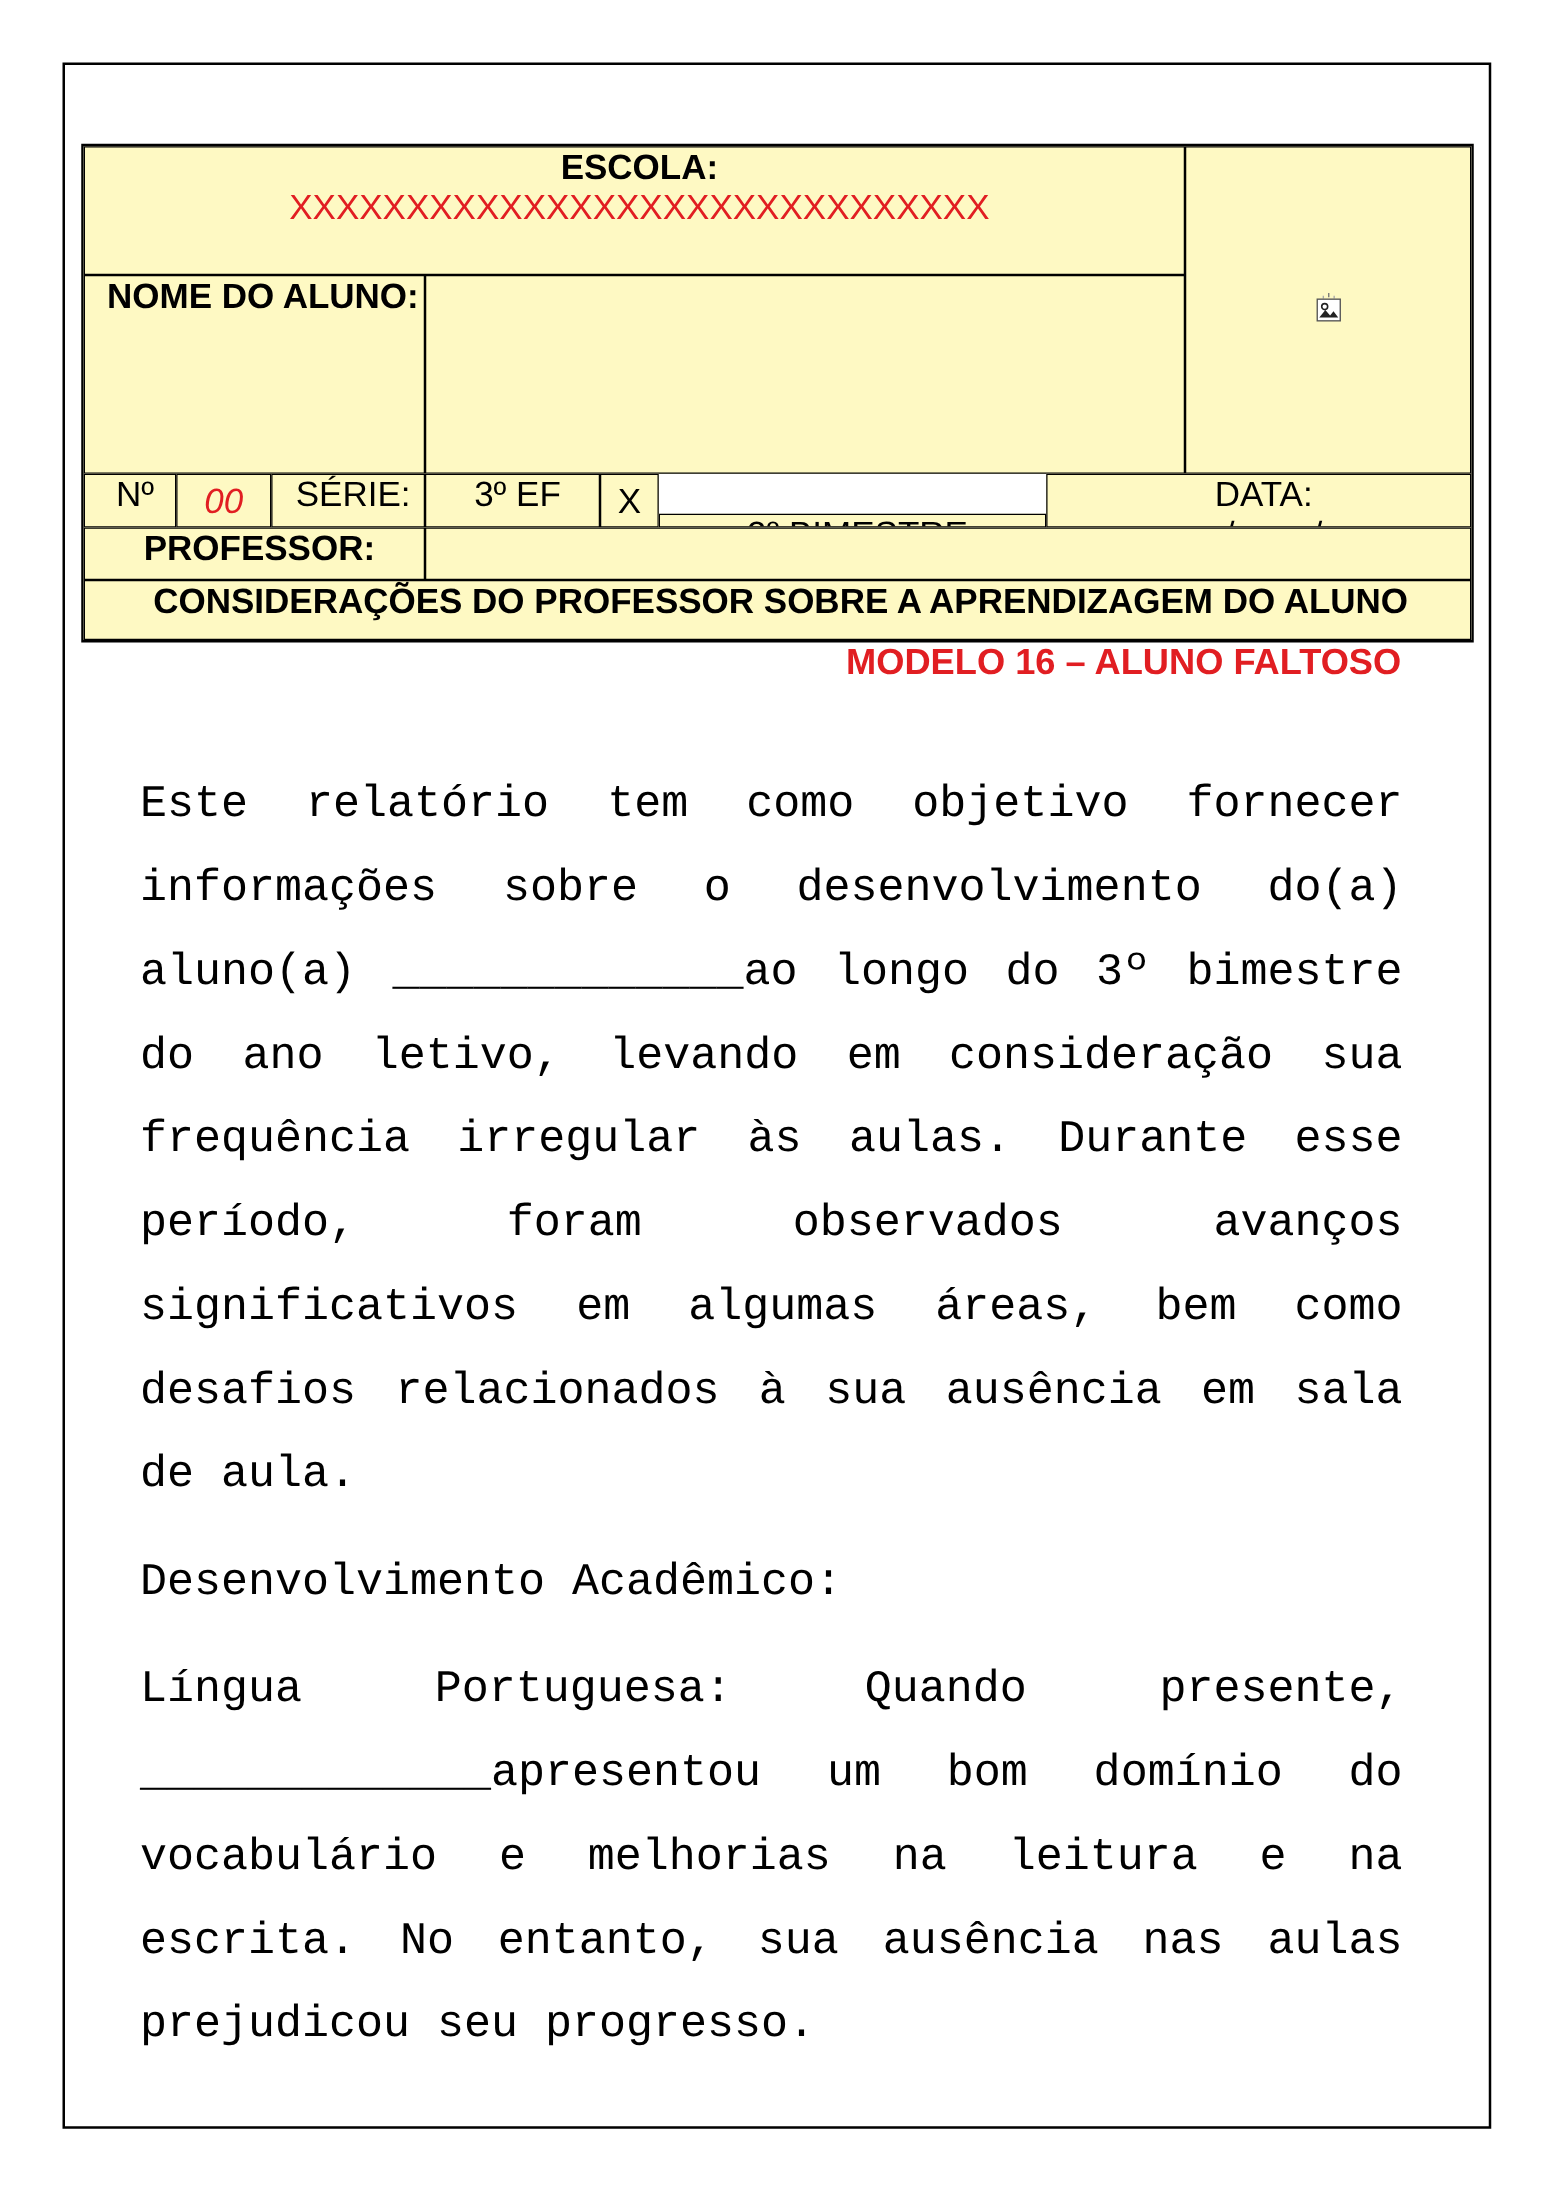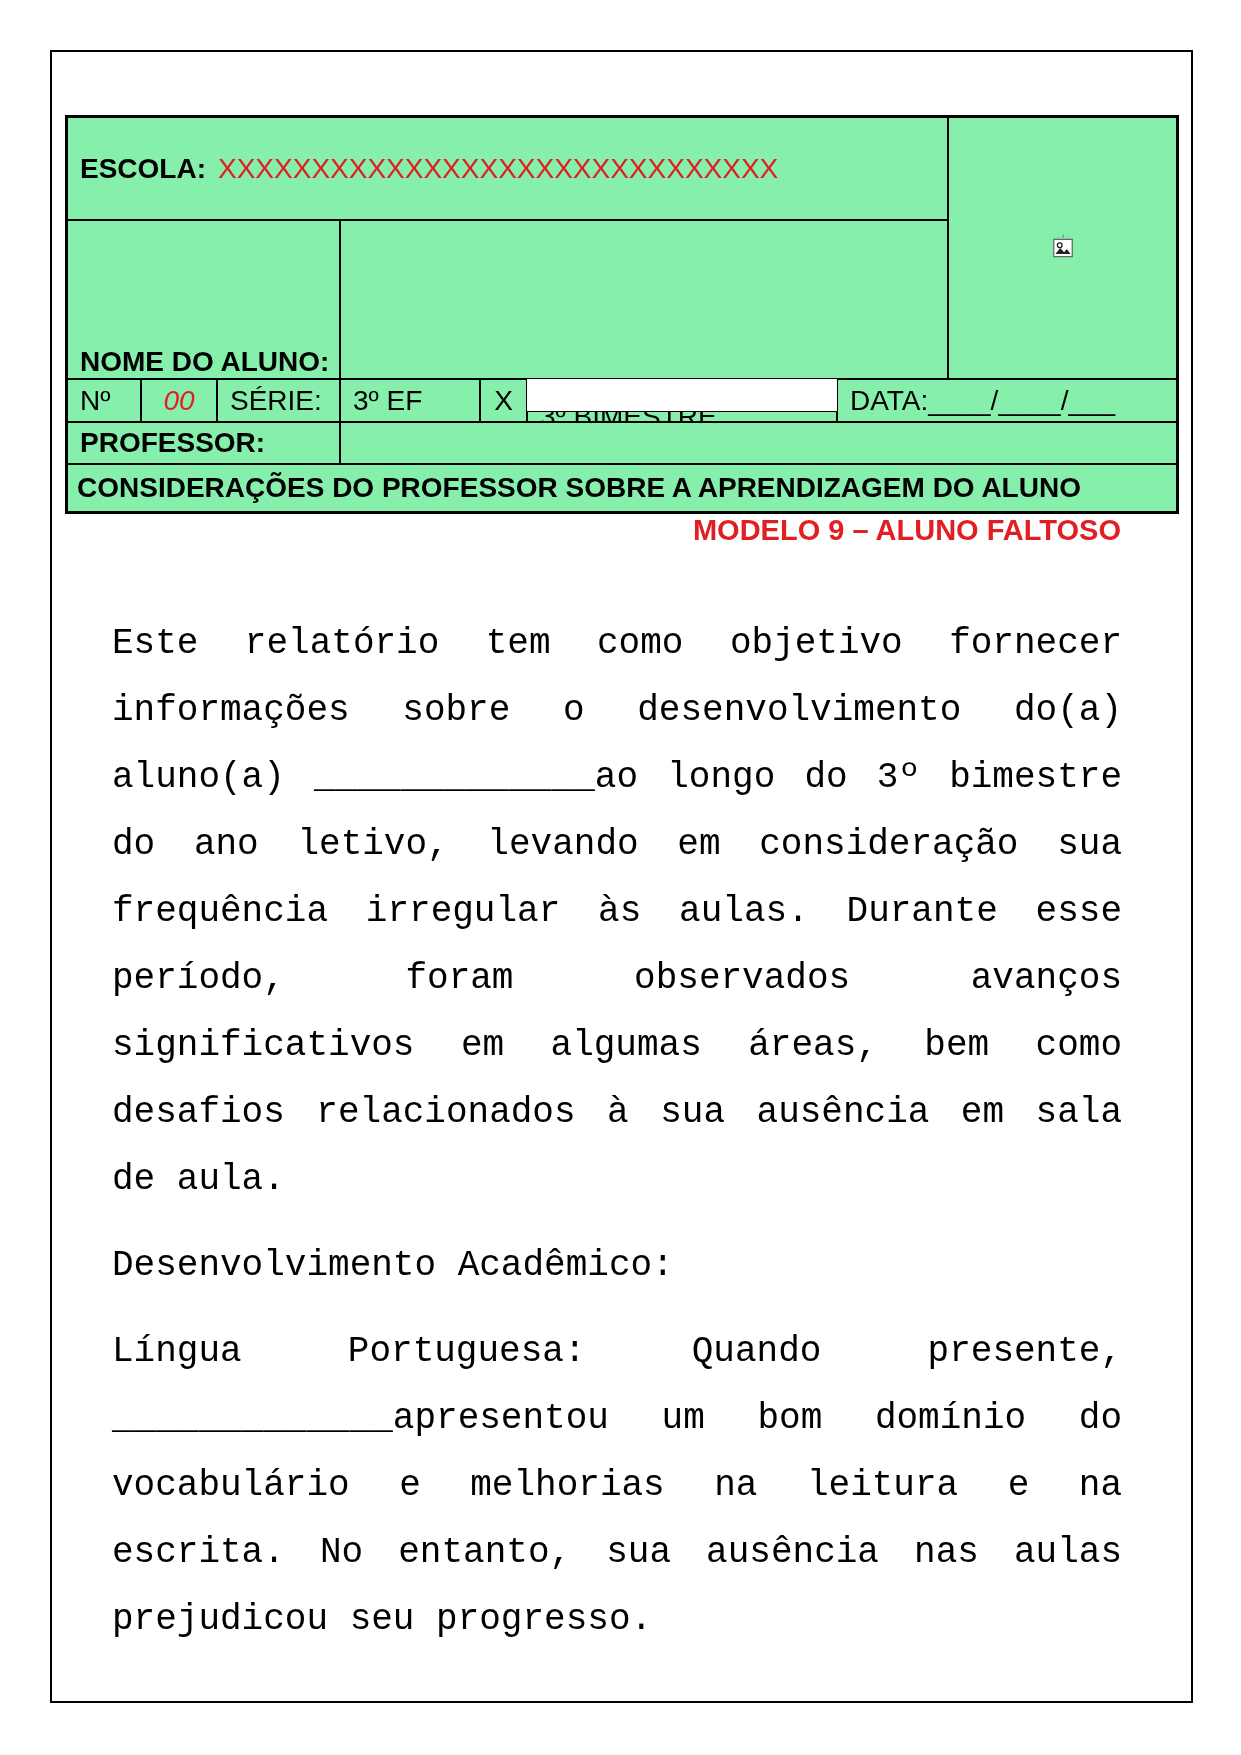--- a/index.html
+++ b/index.html
@@ -16,23 +16,23 @@
     border:2px solid #000;box-sizing:border-box;
   }
   .doc-table{
     position:absolute;left:65px;top:115px;
     display:grid;
     grid-template-columns:74px 76px 123px 140px 47px 310px 111px 229px;
     grid-template-rows:103px 159px 43px 42px 48px;
     border:2px solid #000;
   }
   .cell{
-    border:1px solid #000;box-sizing:border-box;background:#86efac;
+    border:1px solid #000;box-sizing:border-box;background:#fef9c3;
     display:flex;align-items:center;padding:0 4px 0 12px;
-    font-size:28px;white-space:nowrap;overflow:hidden;
+    font-size:28px;white-space:nowrap;overflow:hidden;flex-direction:column;
   }
   .bold{font-weight:bold;}
   .red{color:var(--red);}
   .center{justify-content:center;padding:0;}
   .c-escola{grid-area:1/1/2/8;}
   .c-photo{grid-area:1/8/3/9;justify-content:center;padding:0;}
   .c-nome-label{grid-area:2/1/3/4;align-items:flex-end;}
   .c-nome-value{grid-area:2/4/3/8;}
   .c-n{grid-area:3/1/4/2;}
   .c-num{grid-area:3/2/4/3;font-style:italic;}
@@ -100,19 +100,19 @@
   </div>
 
   <div class="cell c-prof-label">
     <span class="bold">PROFESSOR:</span>
   </div>
   <div class="cell c-prof-value"></div>
 
   <div class="cell c-consid bold">CONSIDERAÇÕES DO PROFESSOR SOBRE A APRENDIZAGEM DO ALUNO</div>
 </div>
 
-<div class="model-title">MODELO 9 – ALUNO FALTOSO</div>
+<div class="model-title">MODELO 16 – ALUNO FALTOSO</div>
 
 <div class="body-text">
   <p>Este relatório tem como objetivo fornecer informações sobre o desenvolvimento do(a) aluno(a) _____________ao longo do 3º bimestre do ano letivo, levando em consideração sua frequência irregular às aulas. Durante esse período, foram observados avanços significativos em algumas áreas, bem como desafios relacionados à sua ausência em sala de aula.</p>
   <p>Desenvolvimento Acadêmico:</p>
   <p>Língua Portuguesa: Quando presente, _____________apresentou um bom domínio do vocabulário e melhorias na leitura e na escrita. No entanto, sua ausência nas aulas prejudicou seu progresso.</p>
 </div>
 
 </body></html>

